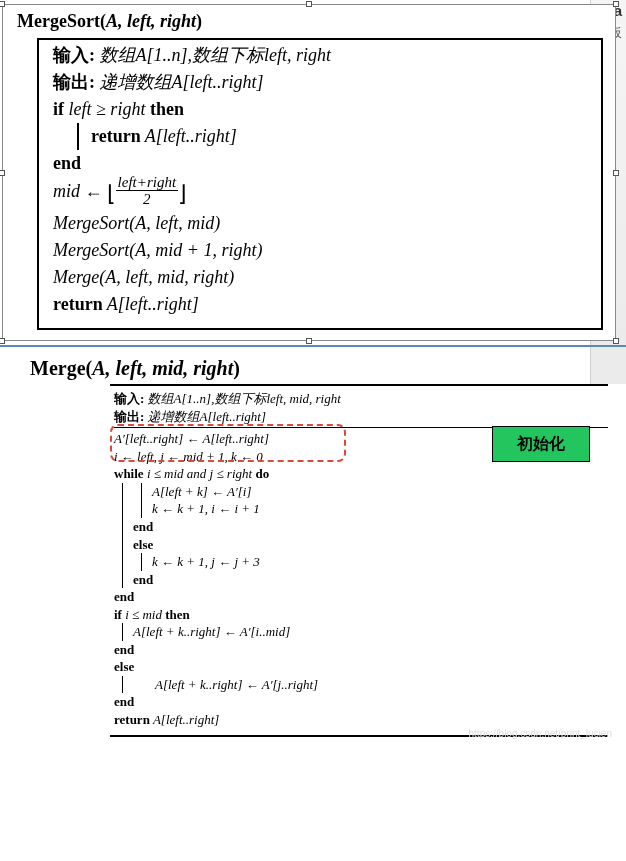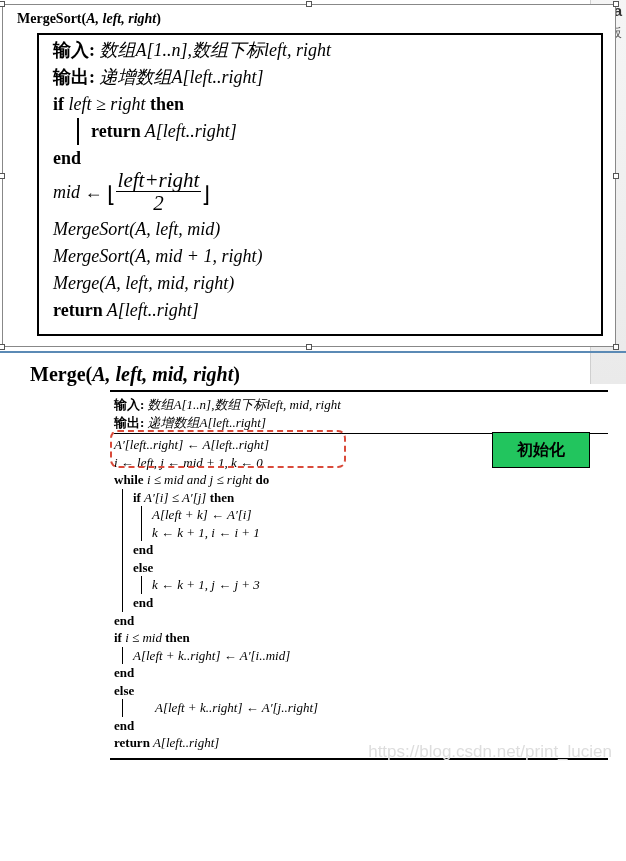--- a/index.html
+++ b/index.html
@@ -19,21 +19,21 @@
     .h-tl { top:-4px; left:-4px; }
     .h-tr { top:-4px; right:-4px; }
     .h-bl { bottom:-4px; left:-4px; }
     .h-br { bottom:-4px; right:-4px; }
     .h-tm { top:-4px; left:50%; margin-left:-3px;}
     .h-bm { bottom:-4px; left:50%; margin-left:-3px;}
     .h-ml { left:-4px; top:50%; margin-top:-3px;}
     .h-mr { right:-4px; top:50%; margin-top:-3px;}
     .title1 {
       font-weight: bold;
-      font-size: 14px;
+      font-size: 18px;
       padding: 6px 8px 4px 14px;
     }
     .title1 .it { font-style: italic; font-family:"Times New Roman",serif; font-weight:bold;}
     .algo-box {
       border: 2px solid #000;
       margin: 2px 12px 10px 34px;
       padding: 2px 10px 10px 14px;
       font-size: 18px;
       line-height: 1.5;
     }
@@ -41,21 +41,21 @@
     .algo-box .it { font-style: italic; }
     .bold { font-weight: bold; }
     .indent1 { padding-left: 20px; }
     .bar { border-left: 2px solid #000; margin-left: 4px; padding-left: 12px; display:inline-block; }
     .frac {
       display: inline-block;
       vertical-align: middle;
       text-align: center;
       font-style: italic;
       line-height: 1;
-      font-size: 21px;
+      font-size: 15px;
       position: relative;
       top: -2px;
     }
     .frac .num { display:block; border-bottom: 1px solid #000; padding: 0 2px; }
     .frac .den { display:block; padding-top:1px; }
     .floor-l, .floor-r { font-size: 22px; vertical-align: -4px; }
     .sep-line { border-top: 2px solid #5b8ab5; margin: 4px 0 2px 0; }
     .title2 {
       font-weight: bold;
       font-size: 20px;
@@ -97,21 +97,21 @@
       top: 0; right: 0;
       width: 40px;
       font-family: sans-serif;
       font-size: 13px;
       color: #333;
     }
     .watermark {
       position: absolute;
       right: 14px;
       bottom: 4px;
-      font-size: 17px;
+      font-size: 10px;
       color: #ddd;
       font-family: Arial, sans-serif;
     }
     .side-shade {
       position: absolute;
       right: 0; top: 0;
       width: 36px; height: 384px;
       background: linear-gradient(#f5f5f5,#eaeaea);
       border-left:1px solid #cfcfcf;
       z-index: -1;
@@ -168,21 +168,20 @@
     <div class="line-under"><span class="label">输出:</span><span class="it"> 递增数组A[left..right]</span></div>
 
     <div class="dashed-region" style="top:38px;"></div>
     <div class="annot-box" style="top:40px; right:18px;">初始化</div>
 
     <div class="it">A′[left..right] ← A[left..right]</div>
     <div class="it">i ← left, j ← mid + 1, k ← 0</div>
 
     <div><span class="bold">while</span><span class="it"> i ≤ mid and j ≤ right </span><span class="bold">do</span></div>
     <div class="bar2" style="margin-left:8px;">
-      <div><span class="bold">if</span><span class="it"> A′[i] ≤ A′[j] </span><span class="bold">then</span></div>
       <div class="bar2" style="margin-left:8px;">
         <div class="it">A[left + k] ← A′[i]</div>
         <div class="it">k ← k + 1, i ← i + 1</div>
       </div>
       <div class="bold">end</div>
       <div class="bold">else</div>
       <div class="bar2" style="margin-left:8px;">
         <div class="it">k ← k + 1, j ← j + 3</div>
       </div>
       <div class="bold">end</div>

